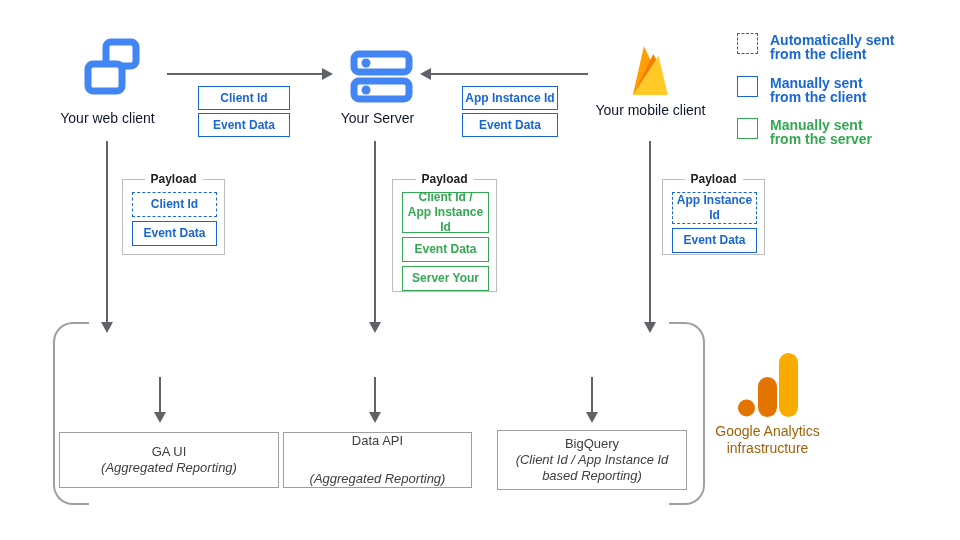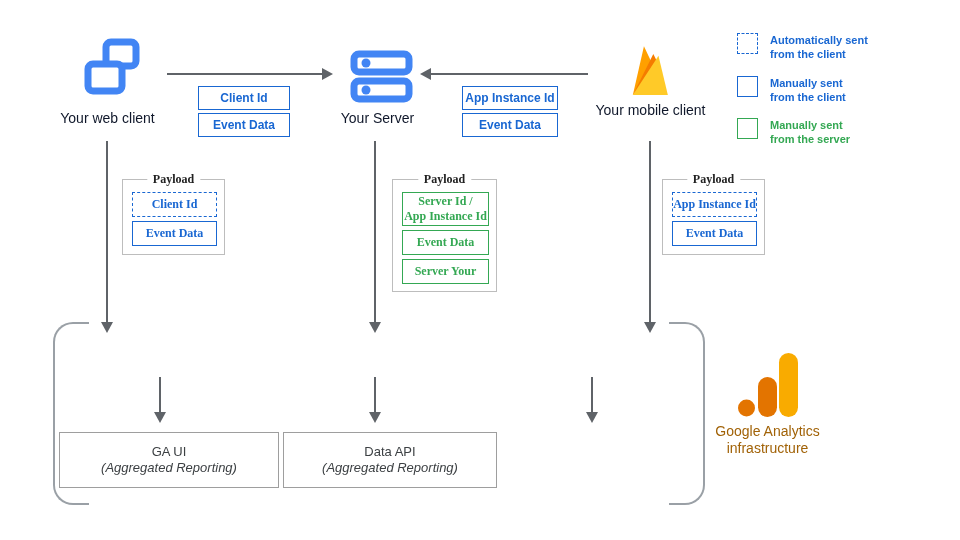--- a/index.html
+++ b/index.html
@@ -22,26 +22,26 @@
     position:absolute; background:#fff; border:1.5px solid #1967D2; color:#1967D2;
     font-size:12px; font-weight:bold; display:flex; align-items:center; justify-content:center;
     box-sizing:border-box;
   }
   
   .legend-row { position:absolute; display:flex; align-items:flex-start; }
   .legend-swatch { width:21px; height:21px; background:#fff; box-sizing:border-box; flex:none; }
   .sw-dashed-blue { border:1.5px dashed #1967D2; }
   .sw-solid-blue  { border:1.5px solid #1967D2; }
   .sw-solid-green { border:1.5px solid #34A853; }
-  .legend-label { font-size:11px; font-weight:bold; line-height:14px; margin-left:12px; white-space:pre-line; }
+  .legend-label { font-size:14px; font-weight:bold; line-height:14px; margin-left:12px; white-space:pre-line; }
   .t-blue { color:#1967D2; } .t-green { color:#34A853; }
   
   .payload {
     position:absolute; border:1px solid #BDBDBD; background:#fff; box-sizing:border-box;
-    padding:12px 7px 0 9px; display:flex; flex-direction:column; gap:4px;font-family:Liberation Serif, serif;
+    padding:12px 7px 0 9px; display:flex; flex-direction:column; gap:4px;
   }
   .payload-title {
     position:absolute; top:-8px; left:50%; transform:translateX(-50%);
     background:#fff; padding:0 6px; font-size:12px; font-weight:bold; color:#212121; white-space:nowrap;
   }
   .pitem {
     border:1.5px solid; font-size:12px; font-weight:bold; background:#fff;
     display:flex; align-items:center; justify-content:center; text-align:center;
     min-height:25px; line-height:15px; white-space:pre-line; box-sizing:border-box;
   }
@@ -138,21 +138,21 @@
   </div>
 
   <div class="payload" style="left:122px; top:179px; width:103px; height:76px;">
     <span class="payload-title">Payload</span>
     <span class="pitem pi-dashed-blue">Client Id</span>
     <span class="pitem pi-solid-blue">Event Data</span>
   </div>
 
   <div class="payload" style="left:392px; top:179px; width:105px; height:113px;">
     <span class="payload-title">Payload</span>
-    <span class="pitem pi-solid-green" style="min-height:34px;">Server Id /
+    <span class="pitem pi-solid-green" style="min-height:34px;">Client Id /
 App Instance Id</span>
     <span class="pitem pi-solid-green">Event Data</span>
     <span class="pitem pi-solid-green">Server Your</span>
   </div>
 
   <div class="payload" style="left:662px; top:179px; width:103px; height:76px;">
     <span class="payload-title">Payload</span>
     <span class="pitem pi-dashed-blue">App Instance Id</span>
     <span class="pitem pi-solid-blue">Event Data</span>
   </div>
@@ -171,23 +171,28 @@
   </div>
   <div>
     <span class="line-v" style="left:591px; top:377px; height:36px;"></span>
     <span class="ah ah-down" style="left:586px; top:412px;"></span>
   </div>
 
   <div class="outbox" style="left:59px; width:220px;">
     <span>GA UI</span>
     <span class="sub">(Aggregated Reporting)</span>
   </div>
-  <div class="outbox" style="left:283px; width:214px;">
+  <div class="outbox" style="left:283px; width:189px;justify-content:space-between;">
     <span>Data API</span>
     <span class="sub">(Aggregated Reporting)</span>
+  </div>
+  <div class="outbox" style="left:497px; width:190px; top:430px; height:60px;">
+    <span>BigQuery</span>
+    <span class="sub">(Client Id / App Instance Id
+based Reporting)</span>
   </div>
 
   <svg style="position:absolute; left:738px; top:353px;" width="60" height="64" viewBox="0 0 60 64">
     <circle cx="8.5" cy="55" r="8.5" fill="#E37400"></circle>
     <rect x="20" y="24" width="19" height="40" rx="9.5" fill="#E37400"></rect>
     <rect x="41" y="0" width="19" height="64" rx="9.5" fill="#F9AB00"></rect>
   </svg>
   <div class="brand-text">Google Analytics
 infrastructure</div>
 

